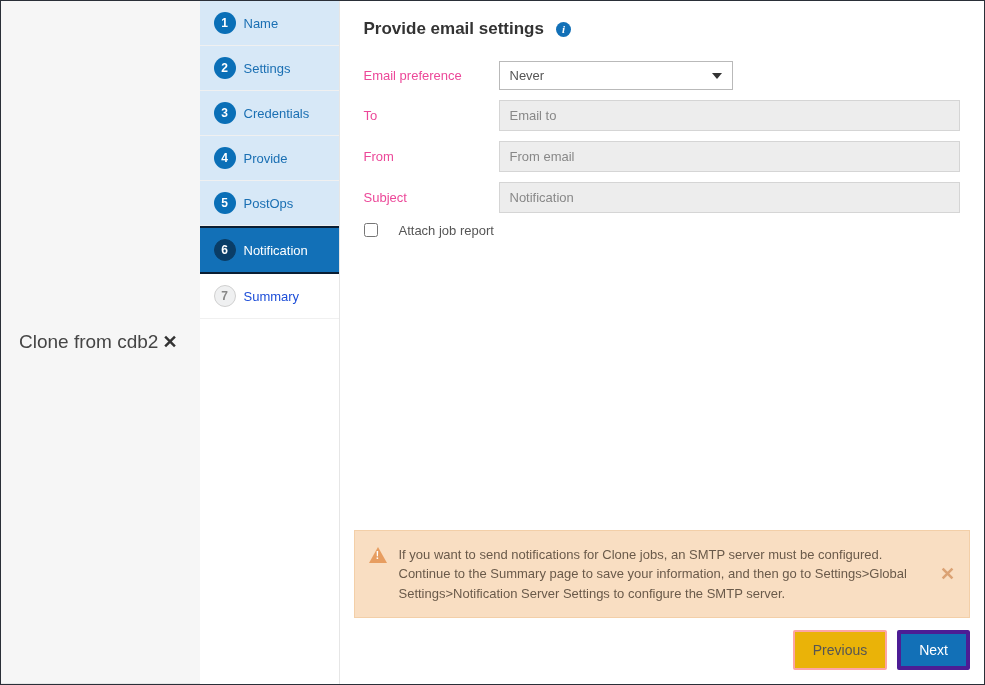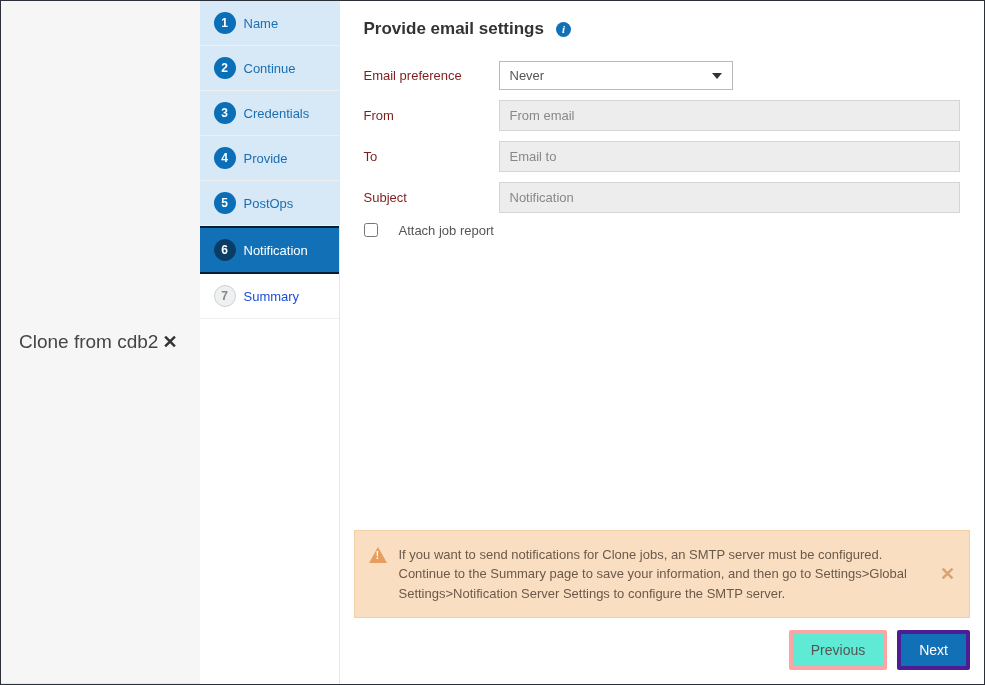--- a/index.html
+++ b/index.html
@@ -123,21 +123,21 @@
       font-family: Georgia, serif;
     }
     .form-row {
       display: flex;
       align-items: center;
       margin-bottom: 10px;
     }
     .form-label {
       width: 135px;
       font-size: 13px;
-      color: #7f1d1d;
+      color: #ec4899;
     }
     .select-wrap {
       width: 234px;
       position: relative;
     }
     .select-box {
       width: 100%;
       border: 1px solid #b9b9b9;
       padding: 6px 10px;
       font-size: 13px;
@@ -232,22 +232,22 @@
       justify-content: flex-end;
       gap: 10px;
     }
     .btn {
       padding: 8px 18px;
       font-size: 14px;
       border-radius: 2px;
       cursor: pointer;
     }
     .btn-secondary {
-      background: #5eead4;
-      border: 4px solid #fca5a5;
+      background: #eab308;
+      border: 2px solid #fca5a5;
       color: #555;
     }
     .btn-primary {
       background: #1270b7;
       border: 4px solid #4c1d95;
       color: #fff;
     }
   </style>
 </head>
 <body>
@@ -259,21 +259,21 @@
   </div>
 
   <div class="modal-body">
     <div class="sidebar">
       <div class="step step-done">
         <div class="step-circle">1</div>
         <div class="step-label">Name</div>
       </div>
       <div class="step step-done">
         <div class="step-circle">2</div>
-        <div class="step-label">Continue</div>
+        <div class="step-label">Settings</div>
       </div>
       <div class="step step-done">
         <div class="step-circle">3</div>
         <div class="step-label">Credentials</div>
       </div>
       <div class="step step-done">
         <div class="step-circle">4</div>
         <div class="step-label">Provide</div>
       </div>
       <div class="step step-done">
@@ -301,27 +301,27 @@
           <div class="form-label">Email preference</div>
           <div class="select-wrap">
             <div class="select-box">
               <span>Never</span>
               <span class="caret-down"></span>
             </div>
           </div>
         </div>
 
         <div class="form-row">
+          <div class="form-label">To</div>
+          <input class="text-input" type="text" disabled="" placeholder="Email to" style="">
+        </div>
+
+        <div class="form-row">
           <div class="form-label">From</div>
           <input class="text-input" type="text" disabled="" placeholder="From email" style="">
-        </div>
-
-        <div class="form-row">
-          <div class="form-label">To</div>
-          <input class="text-input" type="text" disabled="" placeholder="Email to" style="">
         </div>
 
         <div class="form-row">
           <div class="form-label">Subject</div>
           <input class="text-input" type="text" disabled="" placeholder="Notification" style="">
         </div>
 
         <div class="checkbox-row">
           <input type="checkbox" style="">
           <span class="checkbox-label">Attach job report</span>

